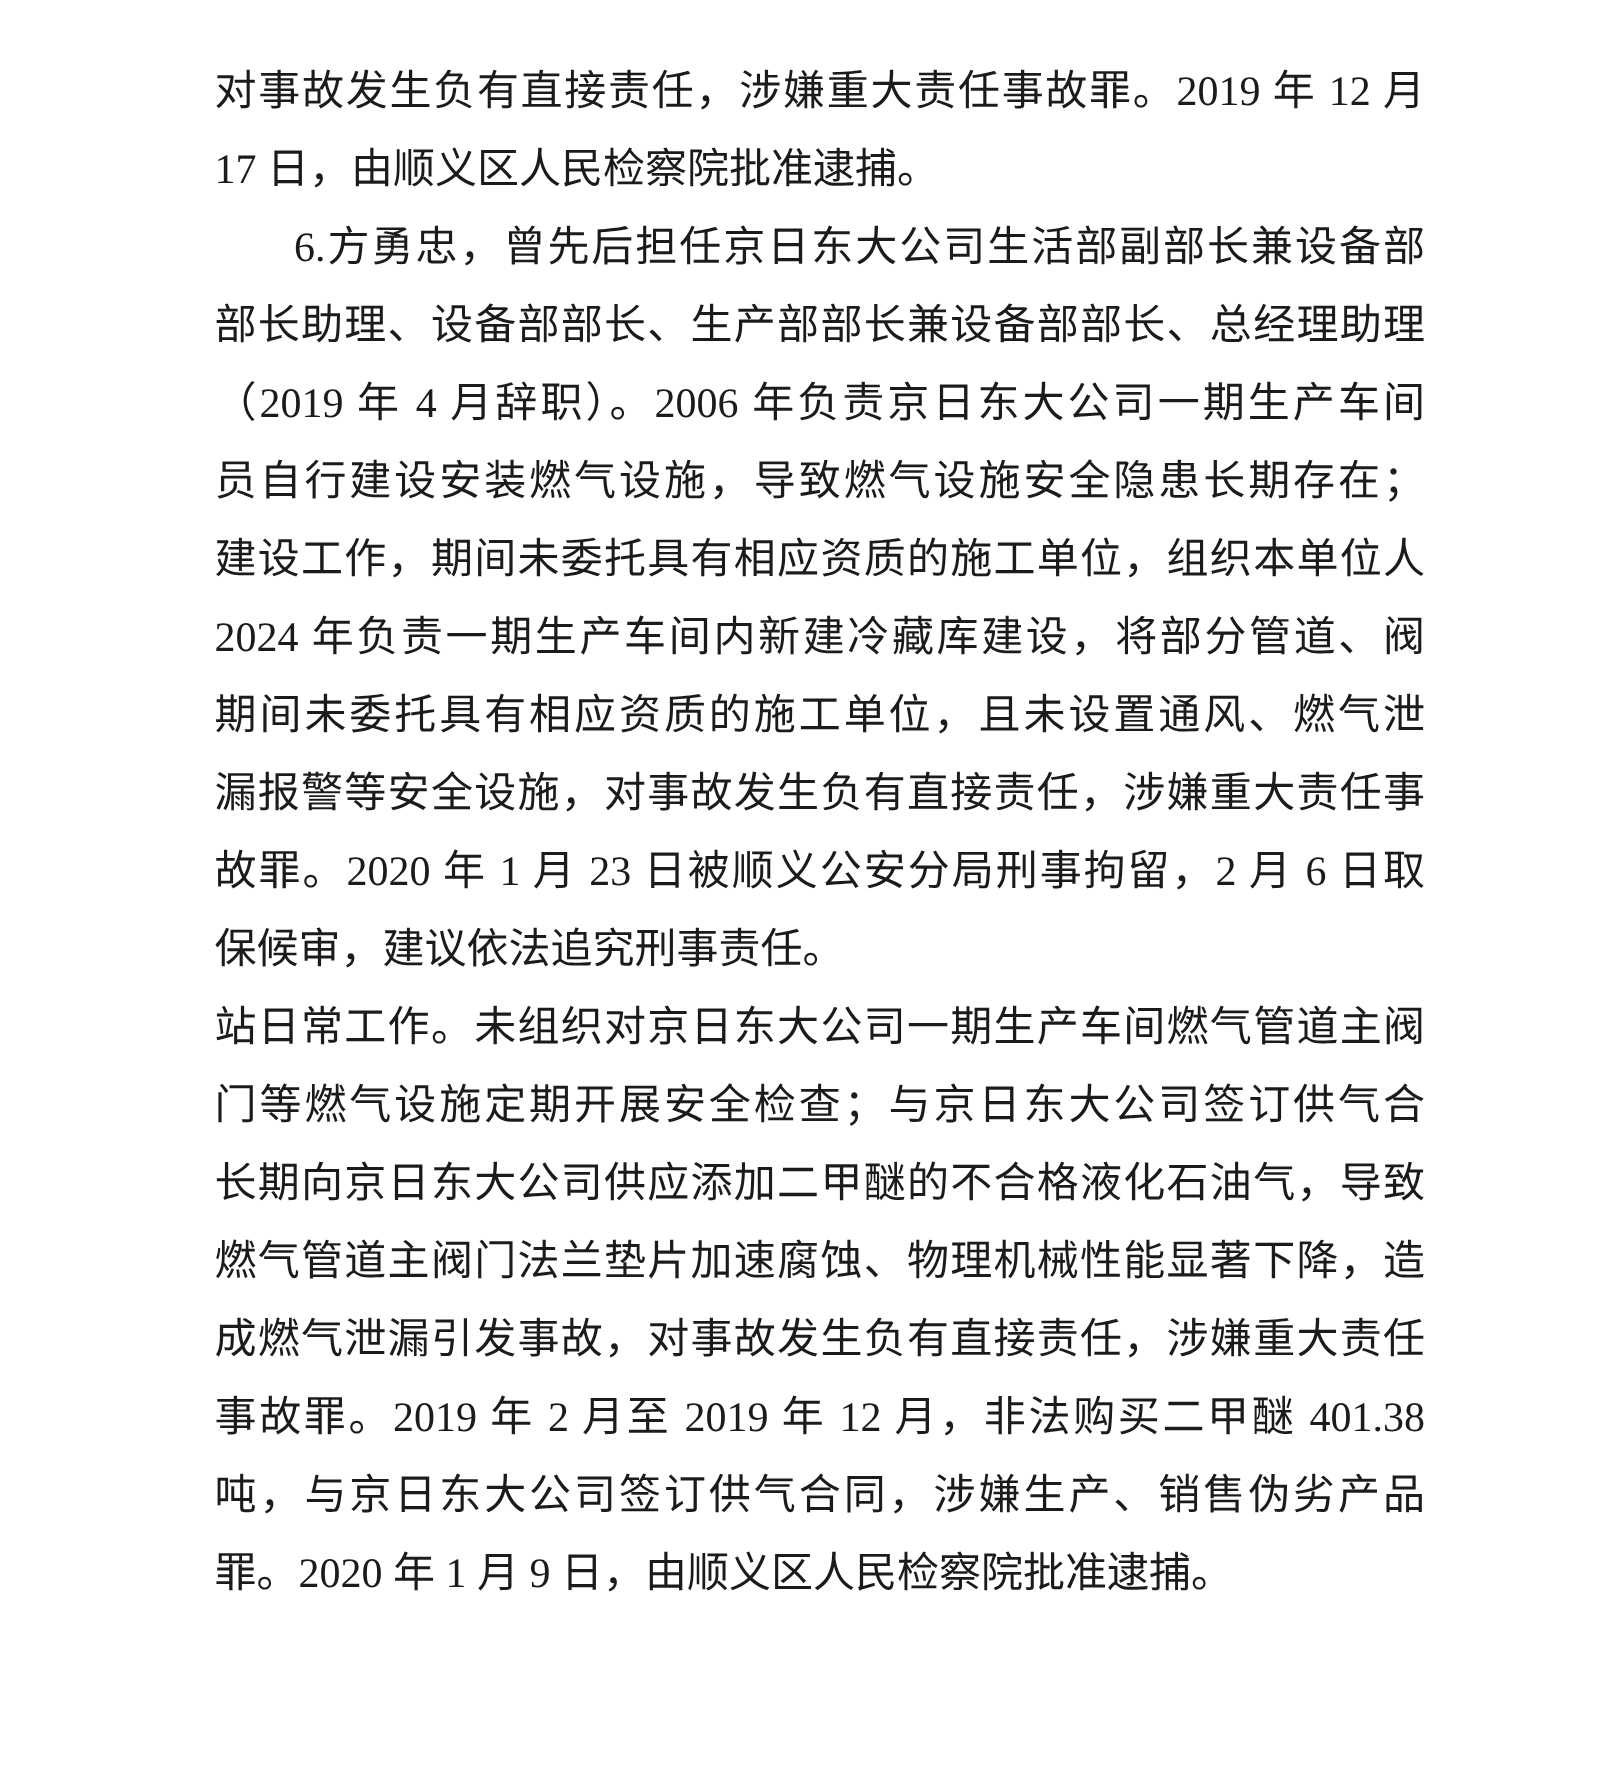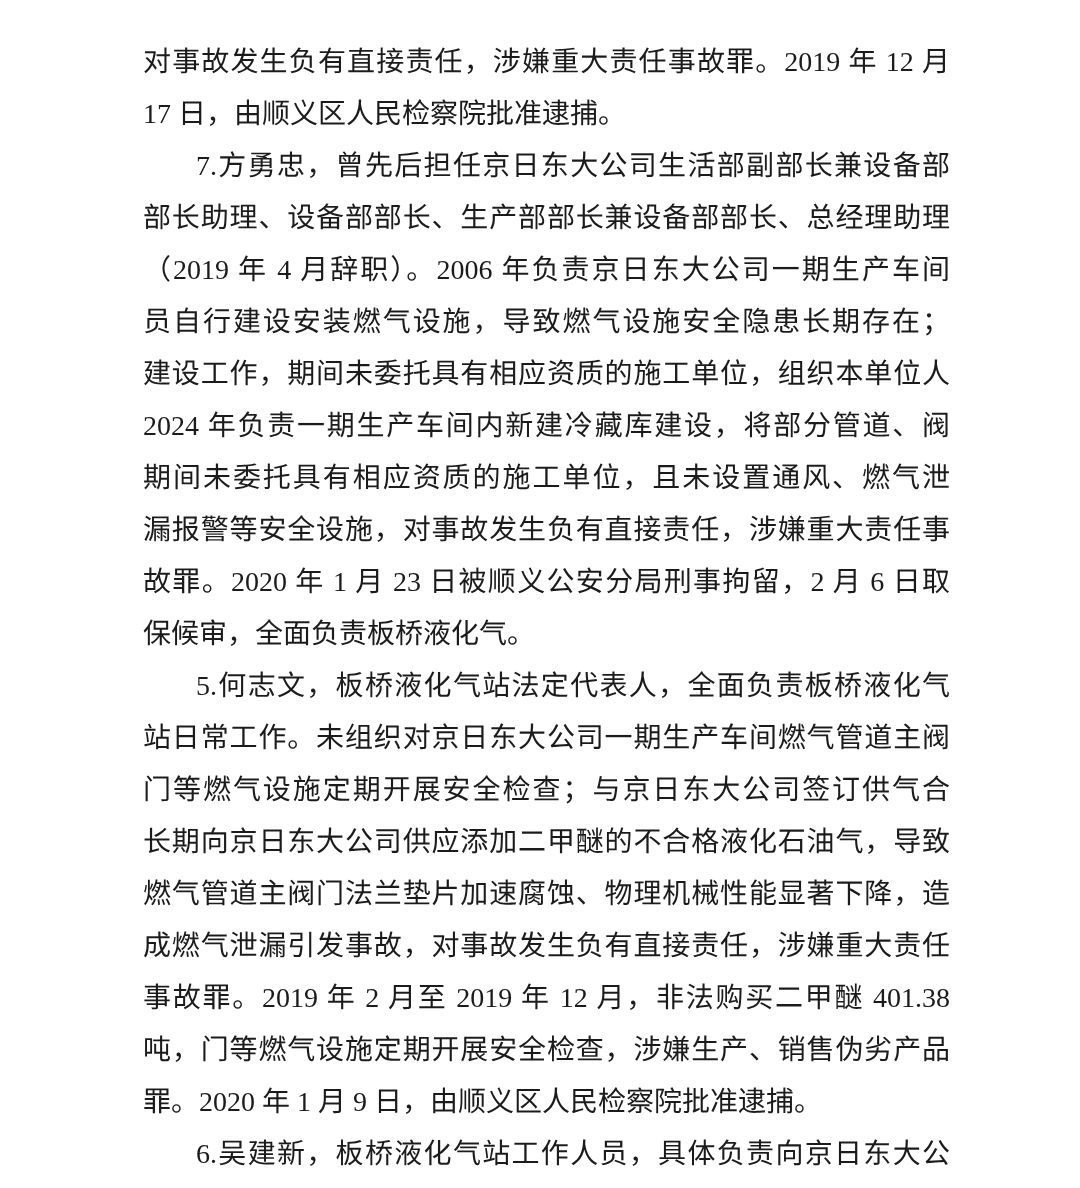--- a/index.html
+++ b/index.html
@@ -42,37 +42,35 @@
 </style>
 </head>
 <body>
 
 <div class="page">
   <div class="textblock">
 
     <div class="line">对事故发生负有直接责任，涉嫌重大责任事故罪。2019 年 12 月</div>
     <div class="line e">17 日，由顺义区人民检察院批准逮捕。</div>
 
-    <div class="line i">7.方勇忠，曾先后担任京日东大公司生活部副部长兼设备部</div>
+    <div class="line i">6.方勇忠，曾先后担任京日东大公司生活部副部长兼设备部</div>
     <div class="line">部长助理、设备部部长、生产部部长兼设备部部长、总经理助理</div>
     <div class="line">（2019 年 4 月辞职）。2006 年负责京日东大公司一期生产车间</div>
     <div class="line">员自行建设安装燃气设施，导致燃气设施安全隐患长期存在；</div>
     <div class="line">建设工作，期间未委托具有相应资质的施工单位，组织本单位人</div>
     <div class="line">2024 年负责一期生产车间内新建冷藏库建设，将部分管道、阀</div>
     <div class="line">期间未委托具有相应资质的施工单位，且未设置通风、燃气泄</div>
     <div class="line">漏报警等安全设施，对事故发生负有直接责任，涉嫌重大责任事</div>
     <div class="line">故罪。2020 年 1 月 23 日被顺义公安分局刑事拘留，2 月 6 日取</div>
-    <div class="line e">保候审，全面负责板桥液化气。</div>
+    <div class="line e">保候审，建议依法追究刑事责任。</div>
 
-    <div class="line i">5.何志文，板桥液化气站法定代表人，全面负责板桥液化气</div>
     <div class="line">站日常工作。未组织对京日东大公司一期生产车间燃气管道主阀</div>
     <div class="line">门等燃气设施定期开展安全检查；与京日东大公司签订供气合同，</div>
     <div class="line">长期向京日东大公司供应添加二甲醚的不合格液化石油气，导致</div>
     <div class="line">燃气管道主阀门法兰垫片加速腐蚀、物理机械性能显著下降，造</div>
     <div class="line">成燃气泄漏引发事故，对事故发生负有直接责任，涉嫌重大责任</div>
     <div class="line">事故罪。2019 年 2 月至 2019 年 12 月，非法购买二甲醚 401.38</div>
-    <div class="line">吨，门等燃气设施定期开展安全检查，涉嫌生产、销售伪劣产品</div>
+    <div class="line">吨，与京日东大公司签订供气合同，涉嫌生产、销售伪劣产品</div>
     <div class="line e">罪。2020 年 1 月 9 日，由顺义区人民检察院批准逮捕。</div>
 
-    <div class="line i">6.吴建新，板桥液化气站工作人员，具体负责向京日东大公</div>
 
   </div>
 </div>
 
 </body></html>

